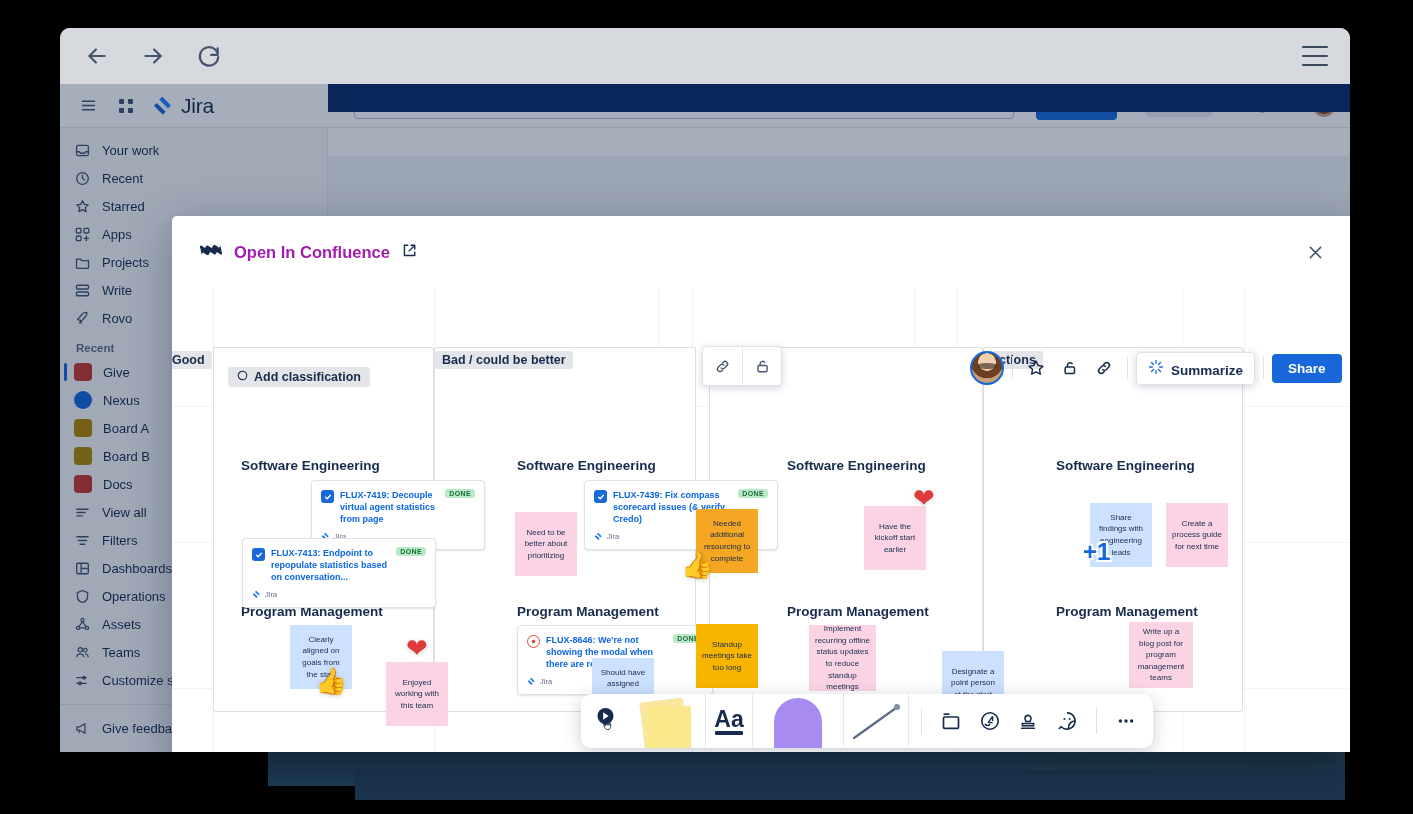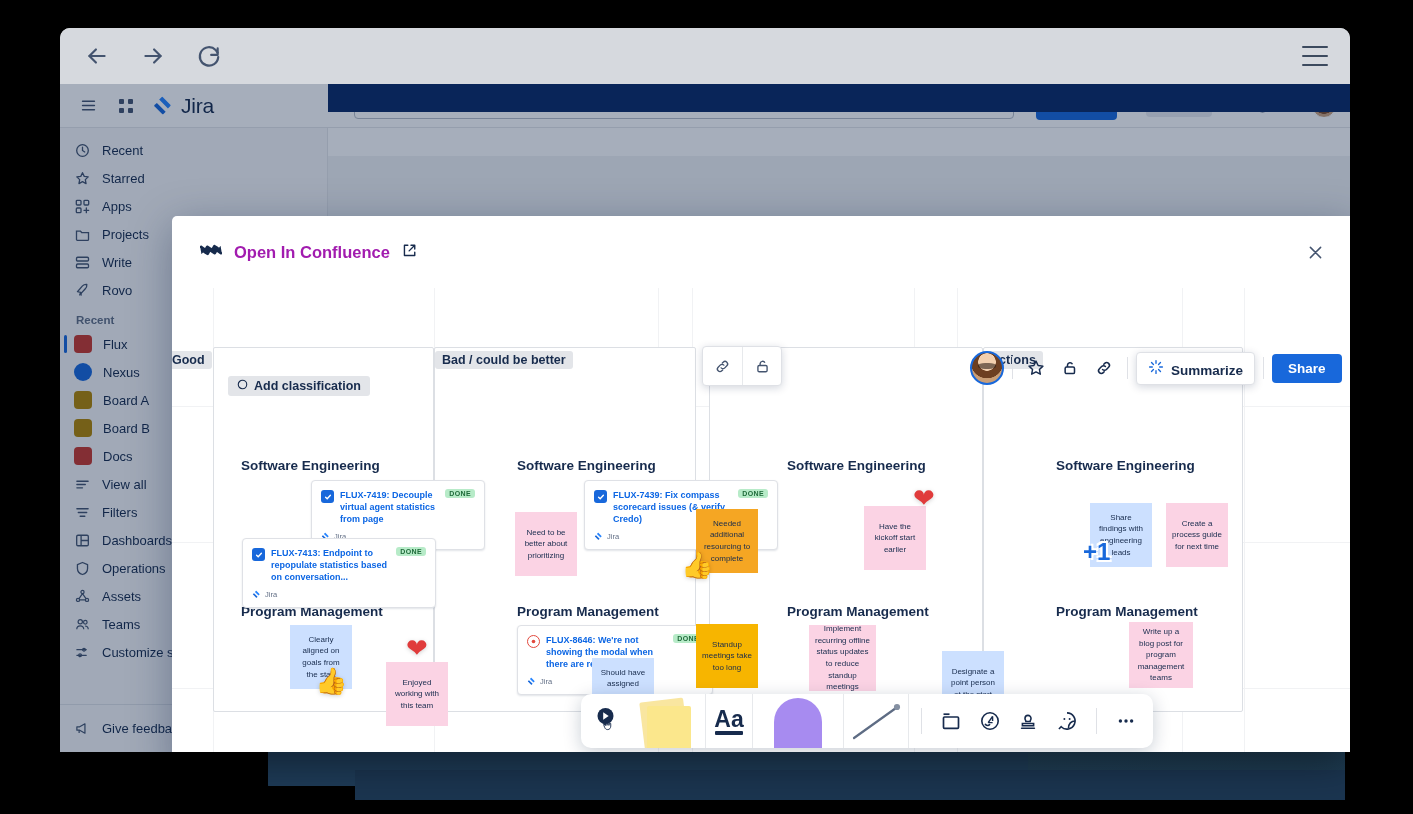--- a/index.html
+++ b/index.html
@@ -292,20 +292,29 @@
           <div class="avatar"></div>
         </div>
       </div>
 
       <div class="jira-banner"></div>
 
       <div class="sidebar">
         <div class="side-item">
           <span class="ic">
               <svg width="15" height="15" viewBox="0 0 16 16" fill="none" stroke="#44546f" stroke-width="1.4">
+                <rect x="1.7" y="2.6" width="12.6" height="10.8" rx="1.6"></rect>
+                <path d="M1.7 9.3h3l1 1.6h4.6l1-1.6h3"></path>
+              </svg>
+            </span>
+          <span>Your work</span>
+        </div>
+        <div class="side-item">
+          <span class="ic">
+              <svg width="15" height="15" viewBox="0 0 16 16" fill="none" stroke="#44546f" stroke-width="1.4">
                 <circle cx="8" cy="8" r="6.2"></circle>
                 <path d="M8 4.4V8l2.4 1.6" stroke-linecap="round"></path>
               </svg>
             </span>
           <span>Recent</span>
         </div>
         <div class="side-item">
           <span class="ic">
               <svg width="15" height="15" viewBox="0 0 16 16" fill="none" stroke="#44546f" stroke-width="1.4" stroke-linejoin="round">
                 <path d="M8 1.8l1.85 3.9 4.25.55-3.1 2.95.8 4.2L8 11.4l-3.8 2 .8-4.2L1.9 6.25l4.25-.55z"></path>
@@ -347,21 +356,21 @@
                 <path d="M6 10 2.6 9.3 8 3.1c1.8-1.9 4.6-1.6 4.6-1.6s.3 2.8-1.6 4.6L5 12.7z"></path>
                 <path d="M6 10l.7 3.4"></path>
               </svg>
             </span>
           <span>Rovo</span>
         </div>
 
         <div class="side-head">Recent</div>
         <div class="side-proj active">
           <span class="sq" style="background:#c9372c"></span>
-          <span>Flux</span>
+          <span>Give</span>
         </div>
         <div class="side-proj">
           <span class="sq" style="background:#1868db;border-radius:50%"></span>
           <span>Nexus</span>
         </div>
         <div class="side-proj">
           <span class="sq" style="background:#b38600"></span>
           <span>Board A</span>
         </div>
         <div class="side-proj">
@@ -529,21 +538,21 @@
 
           <div class="row-title" style="left:69px;top:170px">Software Engineering</div>
           <div class="row-title" style="left:69px;top:316px">Program Management</div>
           <div class="row-title" style="left:345px;top:170px">Software Engineering</div>
           <div class="row-title" style="left:345px;top:316px">Program Management</div>
           <div class="row-title" style="left:615px;top:170px">Software Engineering</div>
           <div class="row-title" style="left:615px;top:316px">Program Management</div>
           <div class="row-title" style="left:884px;top:170px">Software Engineering</div>
           <div class="row-title" style="left:884px;top:316px">Program Management</div>
 
-          <div class="classification" style="left:56px;top:88px">
+          <div class="classification" style="left:56px;top:79px">
             <span>
               <svg width="11" height="11" viewBox="0 0 14 14" fill="none" stroke="#172b4d" stroke-width="1.4">
                   <circle cx="7" cy="7" r="5.4"></circle>
                 </svg>
             </span>
             <span>Add classification</span>
           </div>
 
           <div class="mini-tools" style="left:530px;top:58px">
             <div class="mt">

